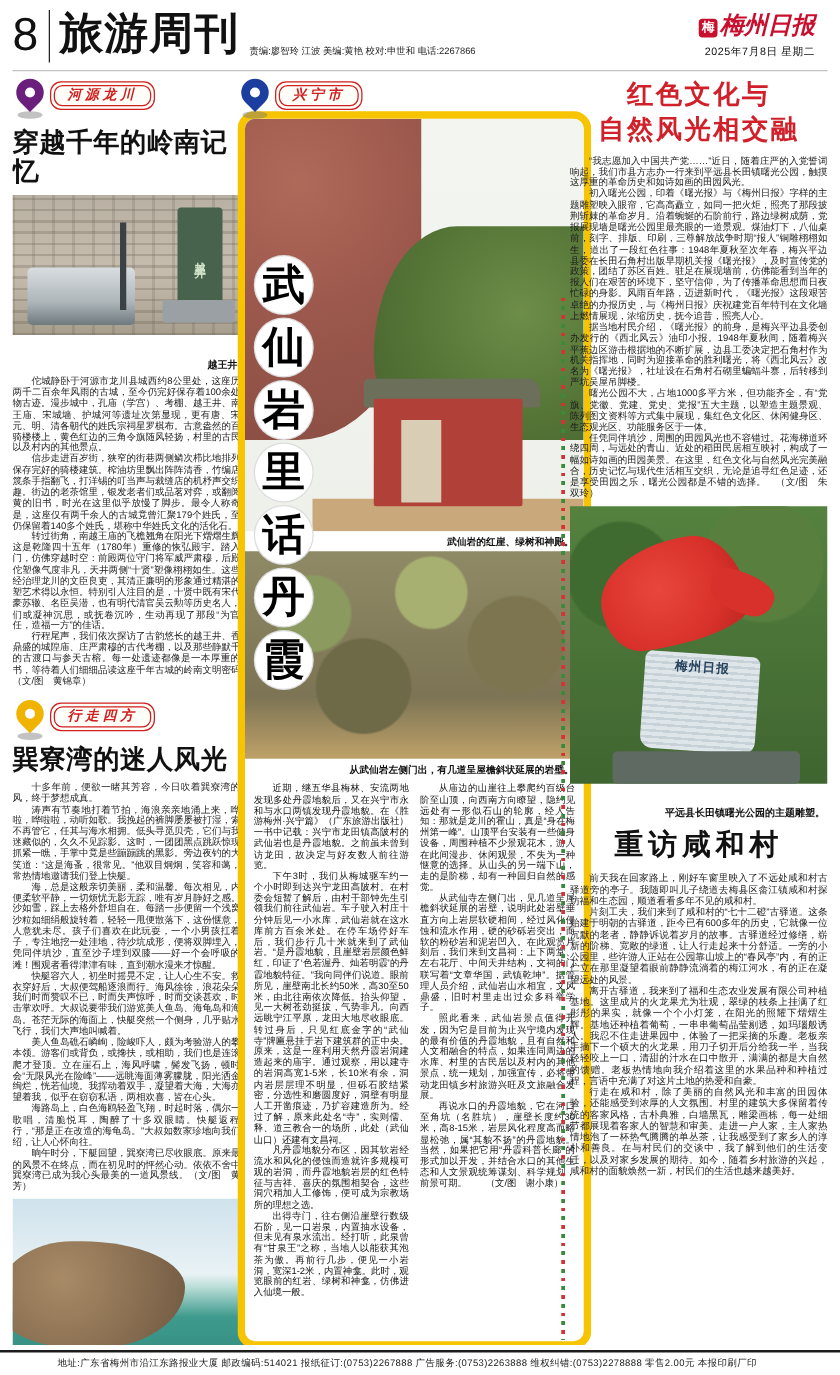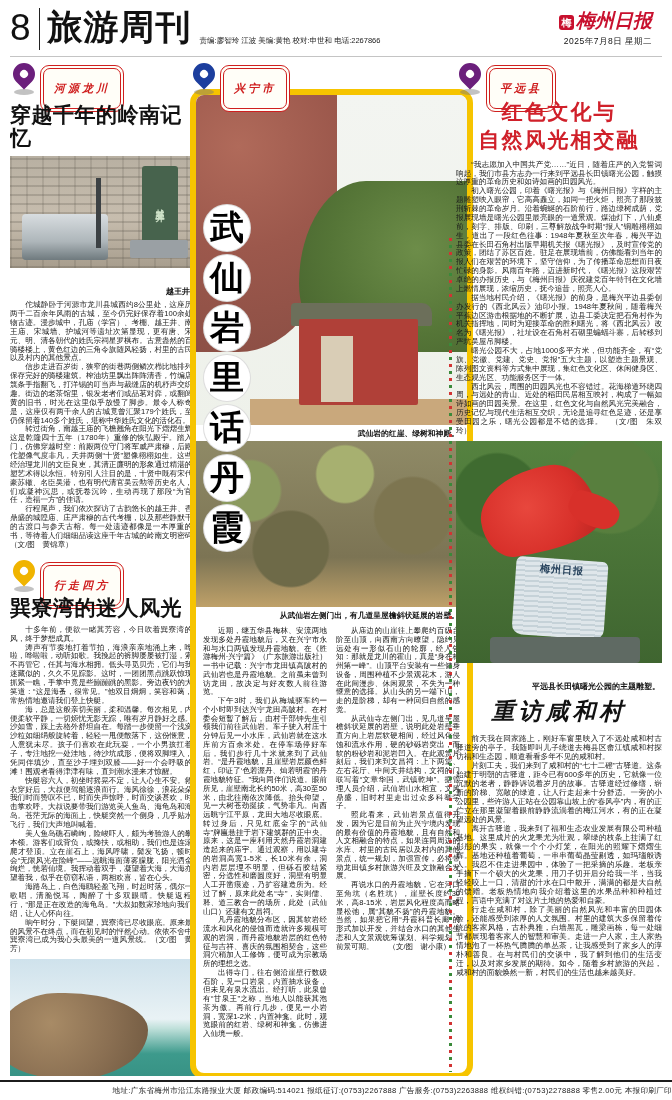--- a/index.html
+++ b/index.html
@@ -29,21 +29,21 @@
   .pin-wrap{position:relative;width:30px;height:34px;flex:0 0 30px;}
   .pin-wrap::before{content:"";position:absolute;left:4px;bottom:1px;width:20px;height:6px;
        border-radius:50%;background:rgba(120,120,120,.45);}
   .pin{position:absolute;left:3px;top:1px;width:22px;height:22px;border-radius:50% 50% 50% 0;
        transform:rotate(-45deg);}
   .pin::after{content:"";position:absolute;left:7px;top:7px;width:8px;height:8px;background:#fff;border-radius:50%;}
   .pin.purple{background:#6b1f7c;} .pin.navy{background:#1c3e9e;}
   .pin.yellow{background:#f0b400;} .pin.blue{background:#1e88d2;}
   .tag{border:1px solid #cf1f1f;border-radius:9px;padding:2px;display:inline-block;
        background:#fffef8;margin-top:3px;}
-  .tag i{display:block;border:1px solid #cf1f1f;border-radius:7px;padding:12px 10px;color:#cf1f1f;
+  .tag i{display:block;border:1px solid #cf1f1f;border-radius:7px;padding:0 10px;color:#cf1f1f;
        font-weight:bold;font-style:italic;font-size:11px;line-height:15px;letter-spacing:3px;
        font-family:"Liberation Serif","DejaVu Serif",serif;text-align:center;}
   
   .headline{font-size:21px;font-weight:900;letter-spacing:0.5px;line-height:1.1;margin:7px 0 7px;}
   .body{font-size:7.6px;line-height:1.17;text-align:justify;color:#1a1a1a;}
   .body p{margin:0;text-indent:2em;}
   .caption{font-size:8px;font-weight:bold;text-align:right;margin:18px 2px 4px 0;}
   
   .photo{position:relative;width:100%;overflow:hidden;background:#cabfae;}
   .ph-well{height:112px;background:
@@ -101,27 +101,27 @@
      font-size:7.5px;line-height:1.17;text-align:justify;}
   .fb-body p{margin:0;text-indent:2em;}
   .title-circles{position:absolute;left:8px;top:110px;width:46px;}
   .tc{width:46px;height:46px;border-radius:50%;background:#fff;box-shadow:0 0 0 1px #ddd;
      display:flex;align-items:center;justify-content:center;margin-bottom:4px;
      font-size:34px;font-weight:900;font-family:"Liberation Serif","DejaVu Serif",serif;color:#000;}
   
   .kicker{font-size:14.5px;font-weight:800;letter-spacing:1px;margin:6px 0 3px;}
   .red-title{font-size:21px;font-weight:900;color:#d0202a;text-align:center;line-height:1.35;
      letter-spacing:2px;margin-bottom:6px;}
-  .title2{font-size:23px;font-weight:900;text-align:center;letter-spacing:4px;margin:4px 0 7px;font-style:italic;}
+  .title2{font-size:23px;font-weight:900;text-align:center;letter-spacing:4px;margin:4px 0 7px;}
   .body.tight{font-size:7.7px;}
   
   .vsep{position:absolute;left:449px;top:238px;width:3px;height:834px;
      background:repeating-linear-gradient(180deg,#d23333 0 3px,transparent 3px 7px,#3a8a3a 7px 10px,transparent 10px 14px);}
   .foot-rule{position:absolute;left:0;right:0;top:1080px;border-top:2px solid #1c1c1c;}
-  .footer-text{position:absolute;left:0;right:0;top:1086px;text-align:right;font-size:7.6px;color:#222;letter-spacing:0.3px;}
+  .footer-text{position:absolute;left:0;right:0;top:1086px;text-align:left;font-size:7.6px;color:#222;letter-spacing:0.3px;padding-left:46px;}
 </style>
 </head>
 <body>
 
 <div class="page">
 
   <div class="header">
     <div class="hd-left">
       <span class="pageno">8</span>
       <span class="hd-bar"></span>
@@ -223,38 +223,30 @@
         <div class="tc">丹</div>
         <div class="tc">霞</div>
       </div>
     </div>
 
   </div>
 
   <div class="vsep"></div>
 
   <div class="col col-right">
-    <div class="pin-row">
-      <span class="pin-wrap">
-          <span class="pin purple"></span>
-        </span>
-      <span class="tag">
-          <i>平远县</i>
-        </span>
-    </div>
     <div class="red-title">
       <div>红色文化与</div>
       <div>自然风光相交融</div>
     </div>
     <div class="body">
       <p>“我志愿加入中国共产党……”近日，随着庄严的入党誓词响起，我们市县方志办一行来到平远县长田镇曙光公园，触摸这厚重的革命历史和如诗如画的田园风光。</p>
       <p>初入曙光公园，印着《曙光报》与《梅州日报》字样的主题雕塑映入眼帘，它高高矗立，如同一把火炬，照亮了那段披荆斩棘的革命岁月。沿着蜿蜒的石阶前行，路边绿树成荫，党报展现墙是曙光公园里最亮眼的一道景观。煤油灯下，八仙桌前，刻字、排版、印刷，三尊解放战争时期“报人”铜雕栩栩如生，道出了一段红色往事：1948年夏秋至次年春，梅兴平边县委在长田石角村出版早期机关报《曙光报》，及时宣传党的政策，团结了苏区百姓。驻足在展现墙前，仿佛能看到当年的报人们在艰苦的环境下，坚守信仰，为了传播革命思想而日夜忙碌的身影。风雨百年路，迈进新时代，《曙光报》这段艰苦卓绝的办报历史，与《梅州日报》庆祝建党百年特刊在文化墙上燃情展现，浓缩历史，抚今追昔，照亮人心。</p>
       <p>据当地村民介绍，《曙光报》的前身，是梅兴平边县委创办发行的《西北风云》油印小报。1948年夏秋间，随着梅兴平蕉边区游击根据地的不断扩展，边县工委决定把石角村作为机关指挥地，同时为迎接革命的胜利曙光，将《西北风云》改名为《曙光报》，社址设在石角村石砌里蝙蝠斗寨，后转移到严坑吴屋吊脚楼。</p>
       <p>曙光公园不大，占地1000多平方米，但功能齐全，有“党旗、党徽、党建、党史、党报”五大主题，以塑造主题景观、陈列图文资料等方式集中展现，集红色文化区、休闲健身区、生态观光区、功能服务区于一体。</p>
-      <p>西北风云，周围的田园风光也不容错过。花海梯道环绕四周，与远处的青山、近处的稻田民居相互映衬，构成了一幅如诗如画的田园美景。在这里，红色文化与自然风光完美融合，历史记忆与现代生活相互交织，无论是追寻红色足迹，还是享受田园之乐，曙光公园都是不错的选择。　（文/图　朱双玲）</p>
+      <p>任凭同伴填沙，周围的田园风光也不容错过。花海梯道环绕四周，与远处的青山、近处的稻田民居相互映衬，构成了一幅如诗如画的田园美景。在这里，红色文化与自然风光完美融合，历史记忆与现代生活相互交织，无论是追寻红色足迹，还是享受田园之乐，曙光公园都是不错的选择。　（文/图　朱双玲）</p>
     </div>
     <div class="photo ph-torch" style="margin-top:5px;">
       <span class="flame"></span>
       <span class="flame2"></span>
       <span class="paper">梅州日报</span>
       <span class="stone"></span>
     </div>
     <div class="caption">平远县长田镇曙光公园的主题雕塑。</div>
 
     <div class="title2">重访咸和村</div>

